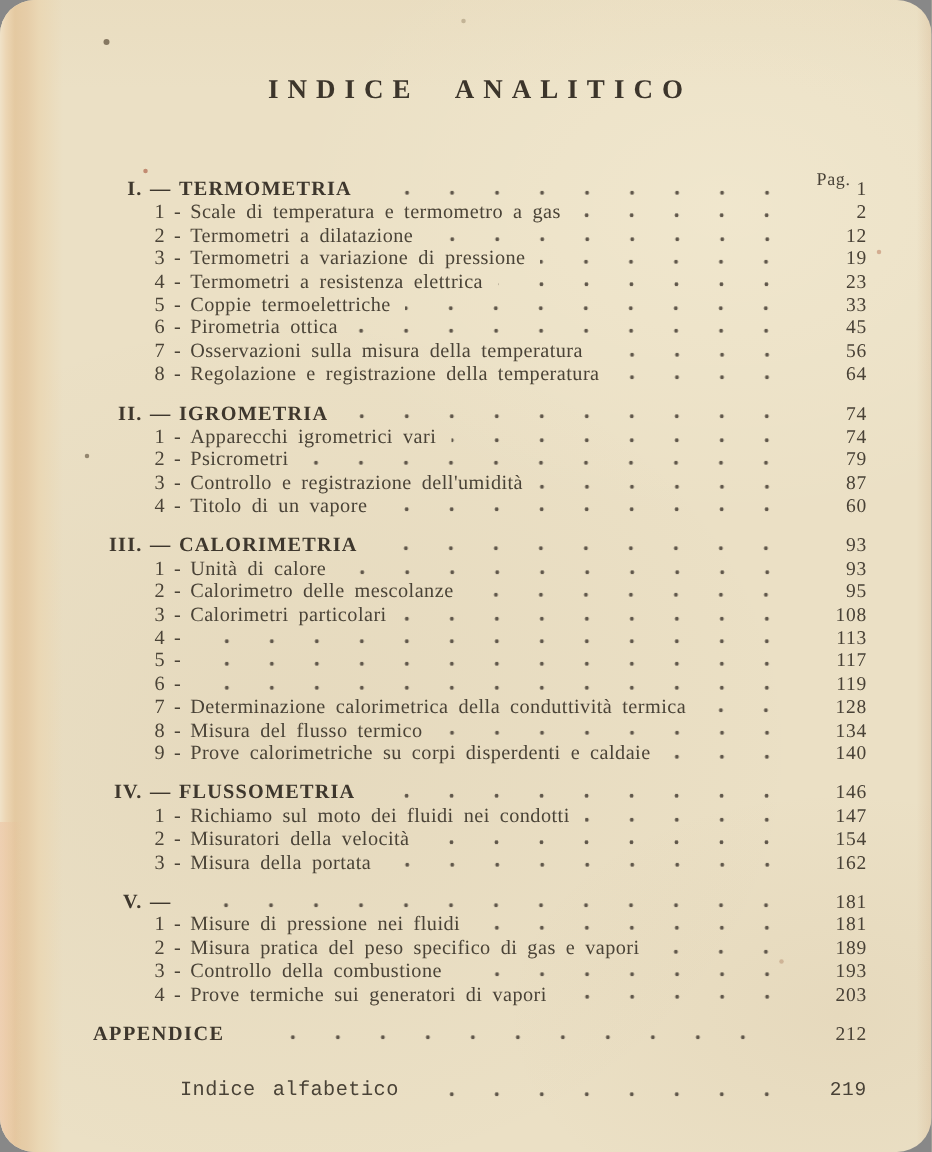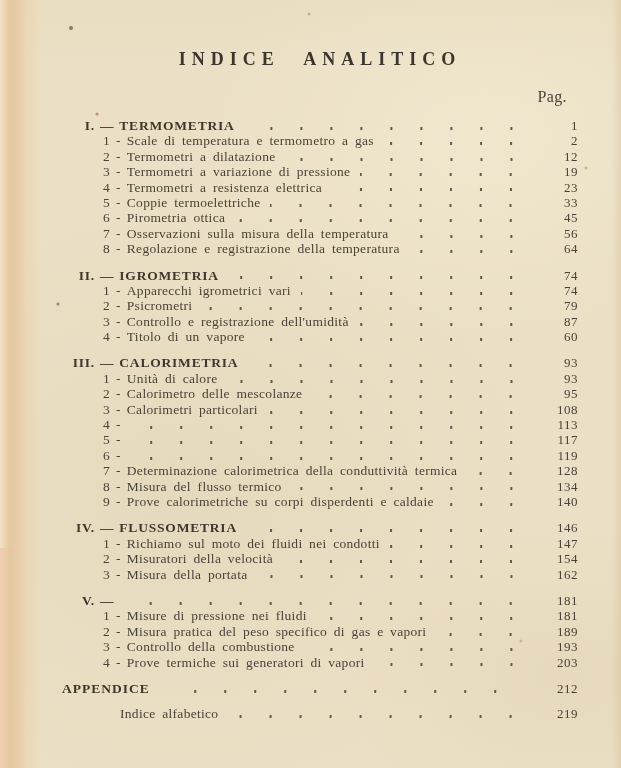--- a/index.html
+++ b/index.html
@@ -3,20 +3,21 @@
 <meta charset="utf-8">
 <style>
   html,body{margin:0;padding:0;background:#888;}
   .page{
     position:relative;
     width:621px;height:768px;
     background:#ebe0c5;
     overflow:hidden;
     font-family:"Liberation Serif","DejaVu Serif",serif;
     color:#463f35;
+    border-radius:23px;
   }
   
   .page .texture{
     position:absolute;inset:0;pointer-events:none;
     background:
       radial-gradient(420px 300px at 78% 18%, rgba(255,250,230,0.25), rgba(255,250,230,0) 70%),
       radial-gradient(500px 420px at 30% 65%, rgba(120,90,50,0.05), rgba(120,90,50,0) 70%),
       radial-gradient(300px 200px at 90% 88%, rgba(150,110,60,0.06), rgba(150,110,60,0) 75%),
       linear-gradient(180deg, rgba(220,195,150,0.10) 0, rgba(220,195,150,0) 60px);
   }
@@ -49,22 +50,22 @@
       520px 640px 0 0.5px rgba(150,90,60,0.3);
   }
   .title{
     position:absolute;top:49px;left:62px;width:516px;margin:0;
     text-align:center;
     font-size:18px;font-weight:700;
     letter-spacing:6px;word-spacing:14px;
     color:#3c352b;
   }
   .pag-label{
-    position:absolute;top:88px;right:54px;
-    font-size:16px;letter-spacing:0.4px;color:#4a4338;
+    position:absolute;top:112px;right:54px;
+    font-size:12px;letter-spacing:0.4px;color:#4a4338;
   }
   .toc{
     position:absolute;top:118px;left:62px;width:516px;
   }
   .section{margin-top:11px;}
   .section:first-child{margin-top:0;}
   .row{
     display:flex;align-items:baseline;
     height:15.4px;white-space:nowrap;
     font-size:13.5px;line-height:15.4px;
@@ -82,21 +83,21 @@
     background-size:30px 5px;
     background-repeat:repeat-x;
     background-position:right bottom;
   }
   .pagenum{
     flex:0 0 46px;width:46px;text-align:right;
     font-size:13px;font-weight:400;letter-spacing:0.5px;color:#484136;
   }
   .no-numeral .heading-row{letter-spacing:1px;gap:16px;}
   
-  .unnumbered{margin-top:10px;padding-left:58px;}
+  .unnumbered{margin-top:23px;padding-left:58px;font-family:Liberation Mono, monospace;}
 </style>
 </head>
 <body>
 
 <div class="page">
   <div class="texture"></div>
   <div class="gutter"></div>
   <div class="gutter-salmon"></div>
   <div class="right-edge"></div>
   <div class="specks"></div>

